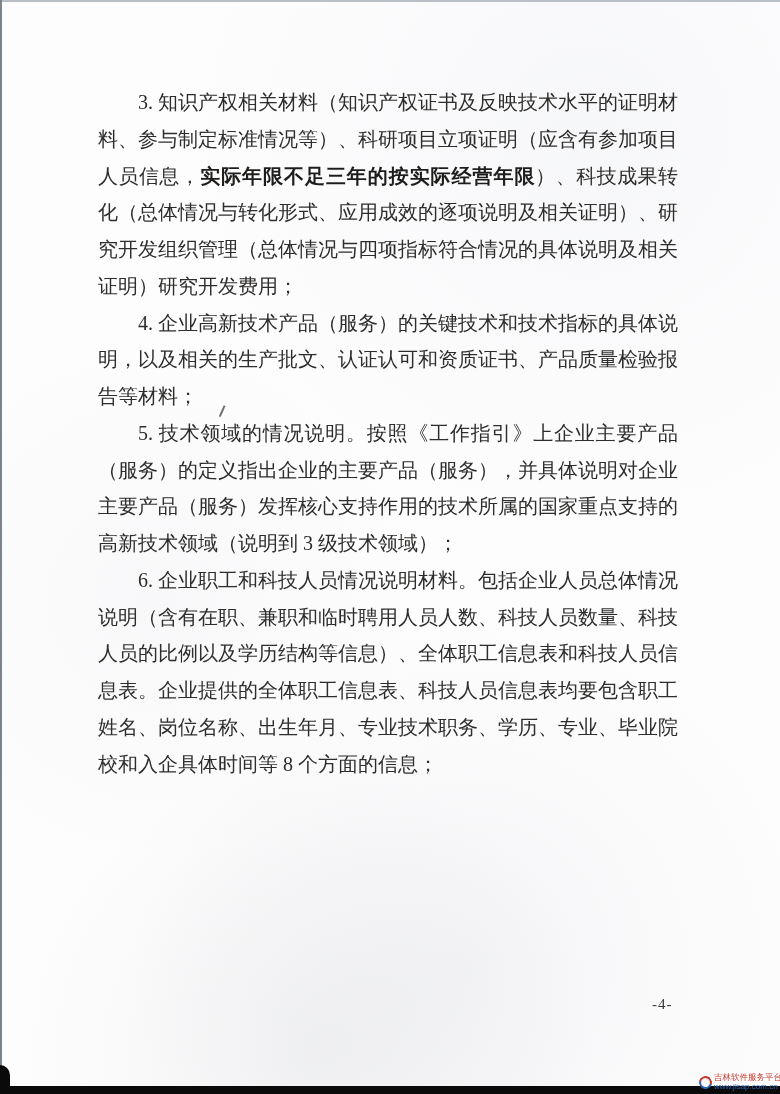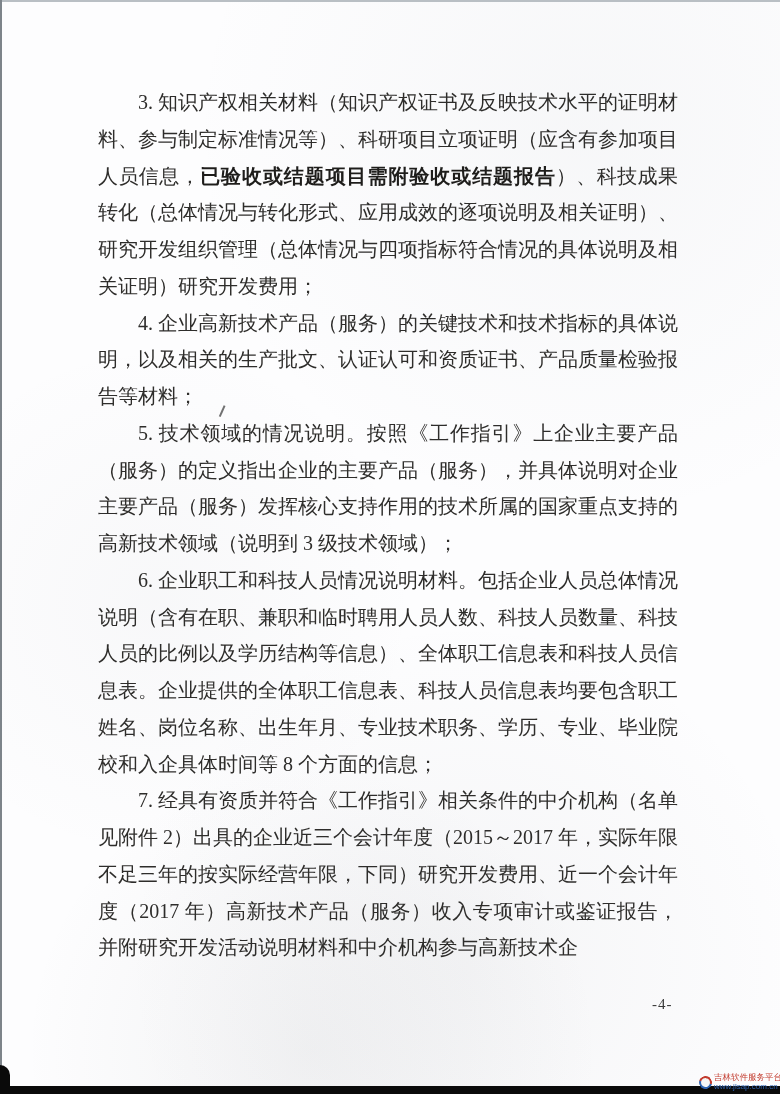--- a/index.html
+++ b/index.html
@@ -111,25 +111,24 @@
 </style>
 </head>
 <body>
 
 <div class="page">
 
   <div class="edge-top"></div>
   <div class="edge-left"></div>
 
   <div class="content">
-    <p class="para"><span>3. 知识产权相关材料（知识产权证书及反映技术水平的证明材料、参与制定标准情况等）、科研项目立项证明（应含有参加项目人员信息，</span><span class="bold-seg">已验收或结题项目需附验收或结题报告</span><span>）、科技成果转化（总体情况与转化形式、应用成效的逐项说明及相关证明）、研究开发组织管理（总体情况与四项指标符合情况的具体说明及相关证明）研究开发费用；</span></p>
+    <p class="para"><span>3. 知识产权相关材料（知识产权证书及反映技术水平的证明材料、参与制定标准情况等）、科研项目立项证明（应含有参加项目人员信息，</span><span class="bold-seg">实际年限不足三年的按实际经营年限</span><span>）、科技成果转化（总体情况与转化形式、应用成效的逐项说明及相关证明）、研究开发组织管理（总体情况与四项指标符合情况的具体说明及相关证明）研究开发费用；</span></p>
     <p class="para">4. 企业高新技术产品（服务）的关键技术和技术指标的具体说明，以及相关的生产批文、认证认可和资质证书、产品质量检验报告等材料；</p>
     <p class="para">5. 技术领域的情况说明。按照《工作指引》上企业主要产品（服务）的定义指出企业的主要产品（服务），并具体说明对企业主要产品（服务）发挥核心支持作用的技术所属的国家重点支持的高新技术领域（说明到 3 级技术领域）；</p>
     <p class="para">6. 企业职工和科技人员情况说明材料。包括企业人员总体情况说明（含有在职、兼职和临时聘用人员人数、科技人员数量、科技人员的比例以及学历结构等信息）、全体职工信息表和科技人员信息表。企业提供的全体职工信息表、科技人员信息表均要包含职工姓名、岗位名称、出生年月、专业技术职务、学历、专业、毕业院校和入企具体时间等 8 个方面的信息；</p>
-    <p class="para">7. 经具有资质并符合《工作指引》相关条件的中介机构（名单见附件 2）出具的企业近三个会计年度（2015～2017 年，实际年限不足三年的按实际经营年限，下同）研究开发费用、近一个会计年度（2017 年）高新技术产品（服务）收入专项审计或鉴证报告，并附研究开发活动说明材料和中介机构参与高新技术企</p>
   </div>
 
   <div class="scan-artifact"></div>
 
   <div class="page-number">-4-</div>
 
   <div class="watermark">
     <span class="wm-logo"></span>
     <span class="wm-col">
       <span class="wm-name">吉林软件服务平台</span>

